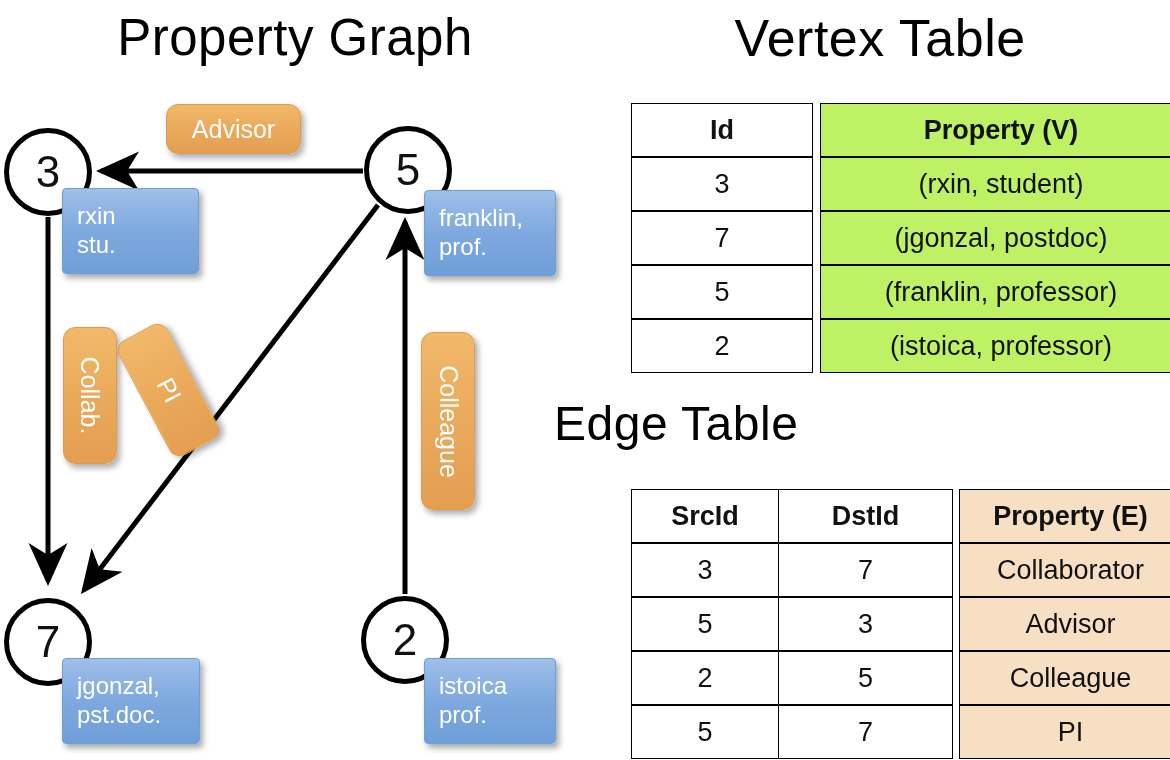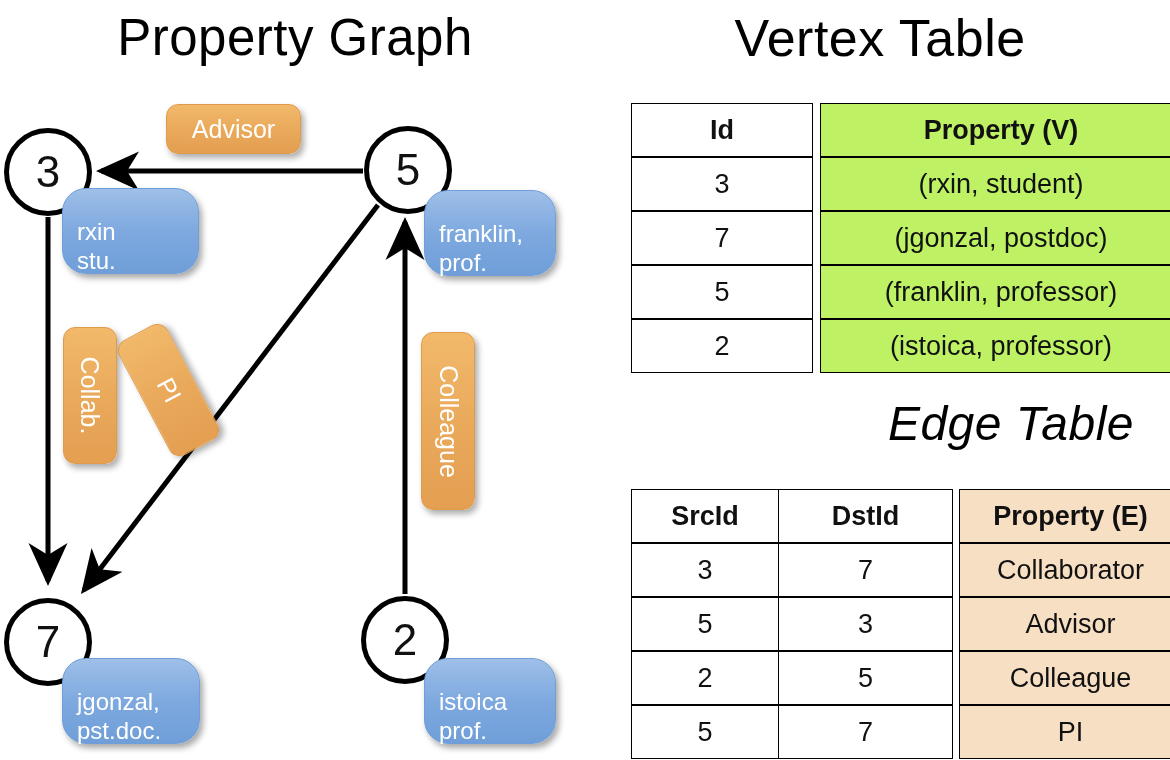--- a/index.html
+++ b/index.html
@@ -30,23 +30,22 @@
     text-align: center;
     font-size: 51px;
   }
   #title-vertex-table {
     left: 590px; top: 8px; width: 580px;
     text-align: center;
     font-size: 52px;
   }
   #title-edge-table {
     left: 554px; top: 396px; width: 580px;
-    text-align: right;
+    text-align: left;
     font-size: 48px;
-    font-style: italic;
   }
 
   
   #graph-pane {
     position: absolute;
     left: 0; top: 0;
     width: 590px; height: 760px;
   }
   #graph-edges {
     position: absolute;
@@ -66,28 +65,28 @@
     justify-content: center;
     font-size: 44px;
     font-weight: 300;
     font-family: "Liberation Sans", sans-serif;
     color: #111;
     z-index: 5;
   }
 
   .prop-box {
     position: absolute;
-    border-radius: 24px;
+    border-radius: 4px;
     background: linear-gradient(to bottom, #9ebfe8 0%, #7ea9df 50%, #6f9ed8 100%);
     border: 1px solid #6f9ed8;
     box-shadow: 3px 4px 6px rgba(0,0,0,0.35);
     color: #ffffff;
     font-size: 24px;
     line-height: 1.22;
-    padding: 28px 14px;
+    padding: 12px 14px;
     box-sizing: border-box;
     z-index: 8;
     font-family: "Liberation Sans", sans-serif;
   }
 
   .edge-label {
     position: absolute;
     border-radius: 12px;
     background: linear-gradient(to bottom, #f2b96a 0%, #e9a85a 55%, #e49f51 100%);
     border: 1px solid #e09a4c;

